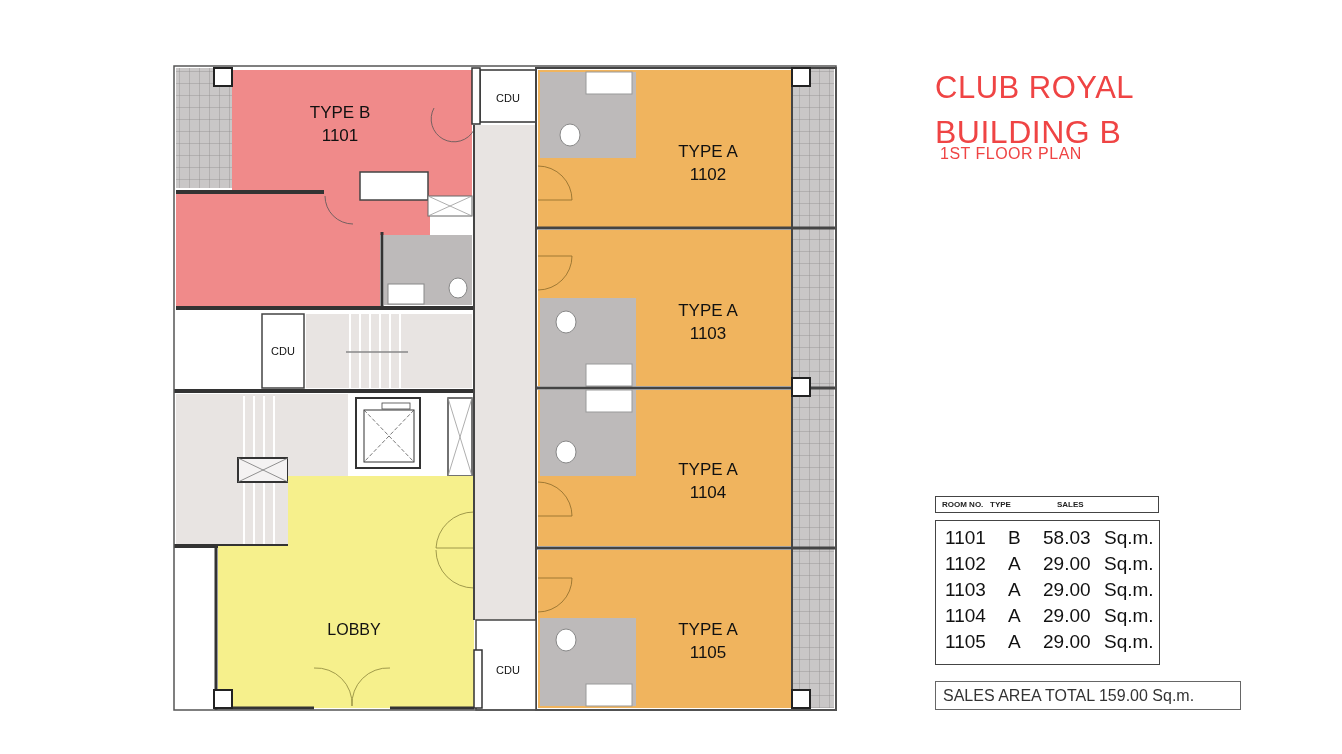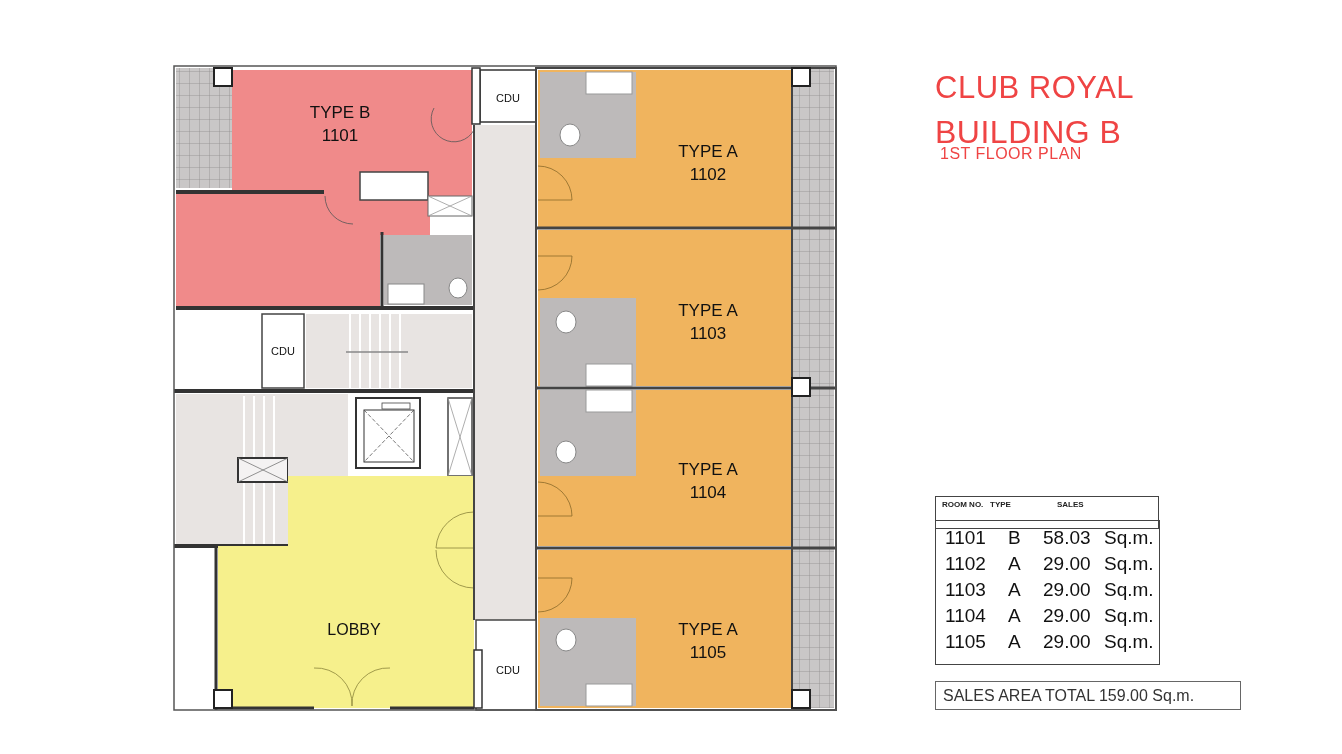--- a/index.html
+++ b/index.html
@@ -3,21 +3,21 @@
 <meta charset="utf-8">
 <style>
   html,body{margin:0;padding:0;background:#ffffff;}
   body{width:1342px;height:754px;position:relative;overflow:hidden;font-family:"Liberation Sans",sans-serif;color:#111;}
   #plan{position:absolute;left:0;top:0;}
   .title{position:absolute;left:935px;font-family:Liberation Sans, sans-serif;color:#ef4444;letter-spacing:0.5px;}
   .t1{top:70px;font-size:31px;}
   .t2{top:114px;font-size:32px;}
   .t3{top:145px;font-size:16px;left:940px;}
   .lbl{font-family:"Liberation Sans",sans-serif;fill:#111;}
-  .sched-head{position:absolute;left:935px;top:496px;width:224px;height:33px;border:1.5px solid #444;box-sizing:border-box;font-size:8px;font-weight:bold;color:#222;}
+  .sched-head{position:absolute;left:935px;top:496px;width:224px;height:17px;border:1.5px solid #444;box-sizing:border-box;font-size:8px;font-weight:bold;color:#222;}
   .sched-head span{position:absolute;top:3px;}
   .sched{position:absolute;left:935px;top:520px;width:225px;height:145px;border:1.5px solid #444;box-sizing:border-box;}
   .row{position:absolute;left:0;width:100%;height:26px;font-size:19px;color:#111;}
   .row span{position:absolute;top:0;}
   .total{position:absolute;left:935px;top:681px;width:306px;height:29px;border:1.5px solid #666;box-sizing:border-box;font-size:16px;color:#333;padding:5px 0 0 7px;}
 </style>
 </head>
 <body>
 
 <svg id="plan" width="1342" height="754" viewBox="0 0 1342 754" xmlns="http://www.w3.org/2000/svg">

